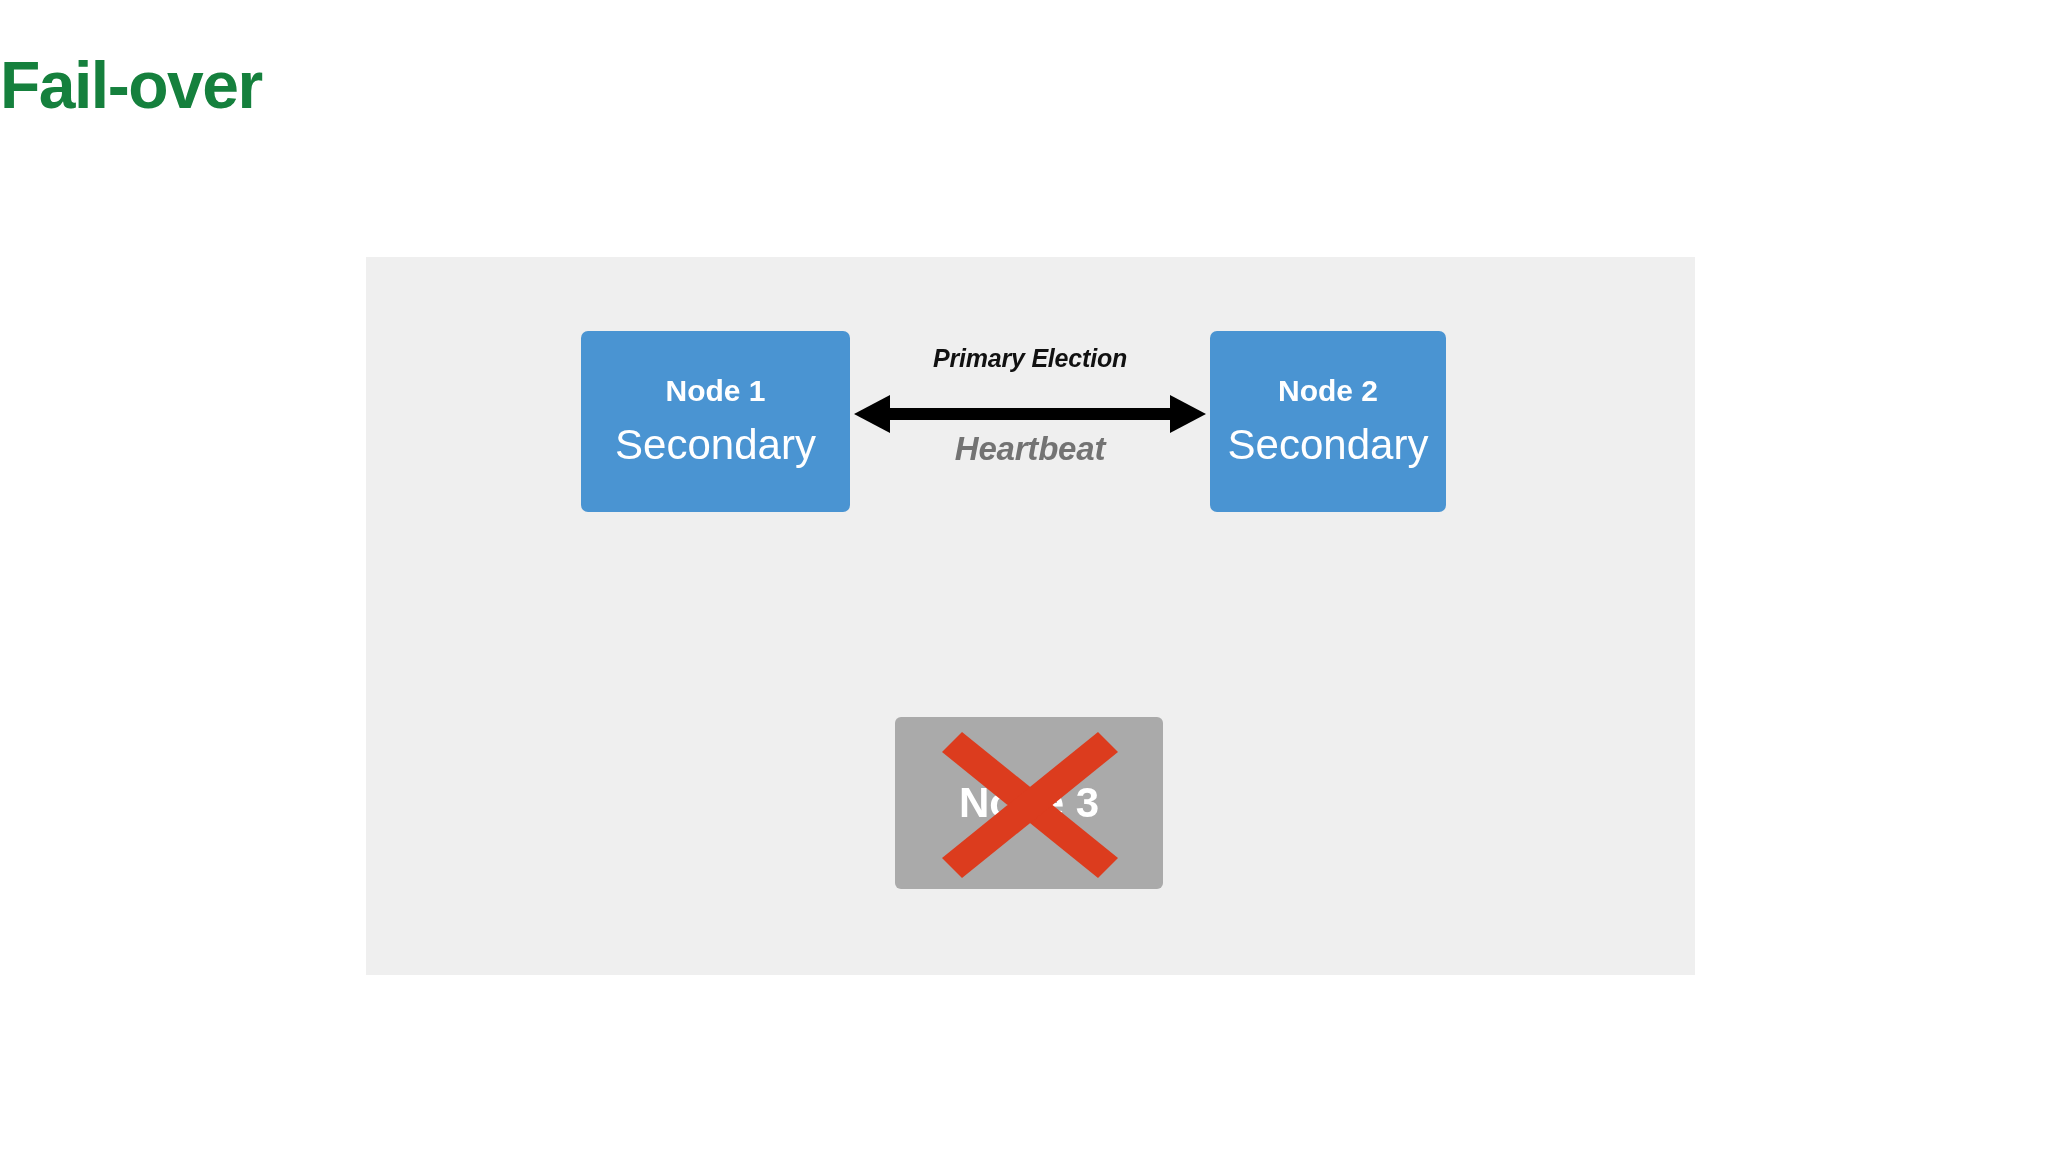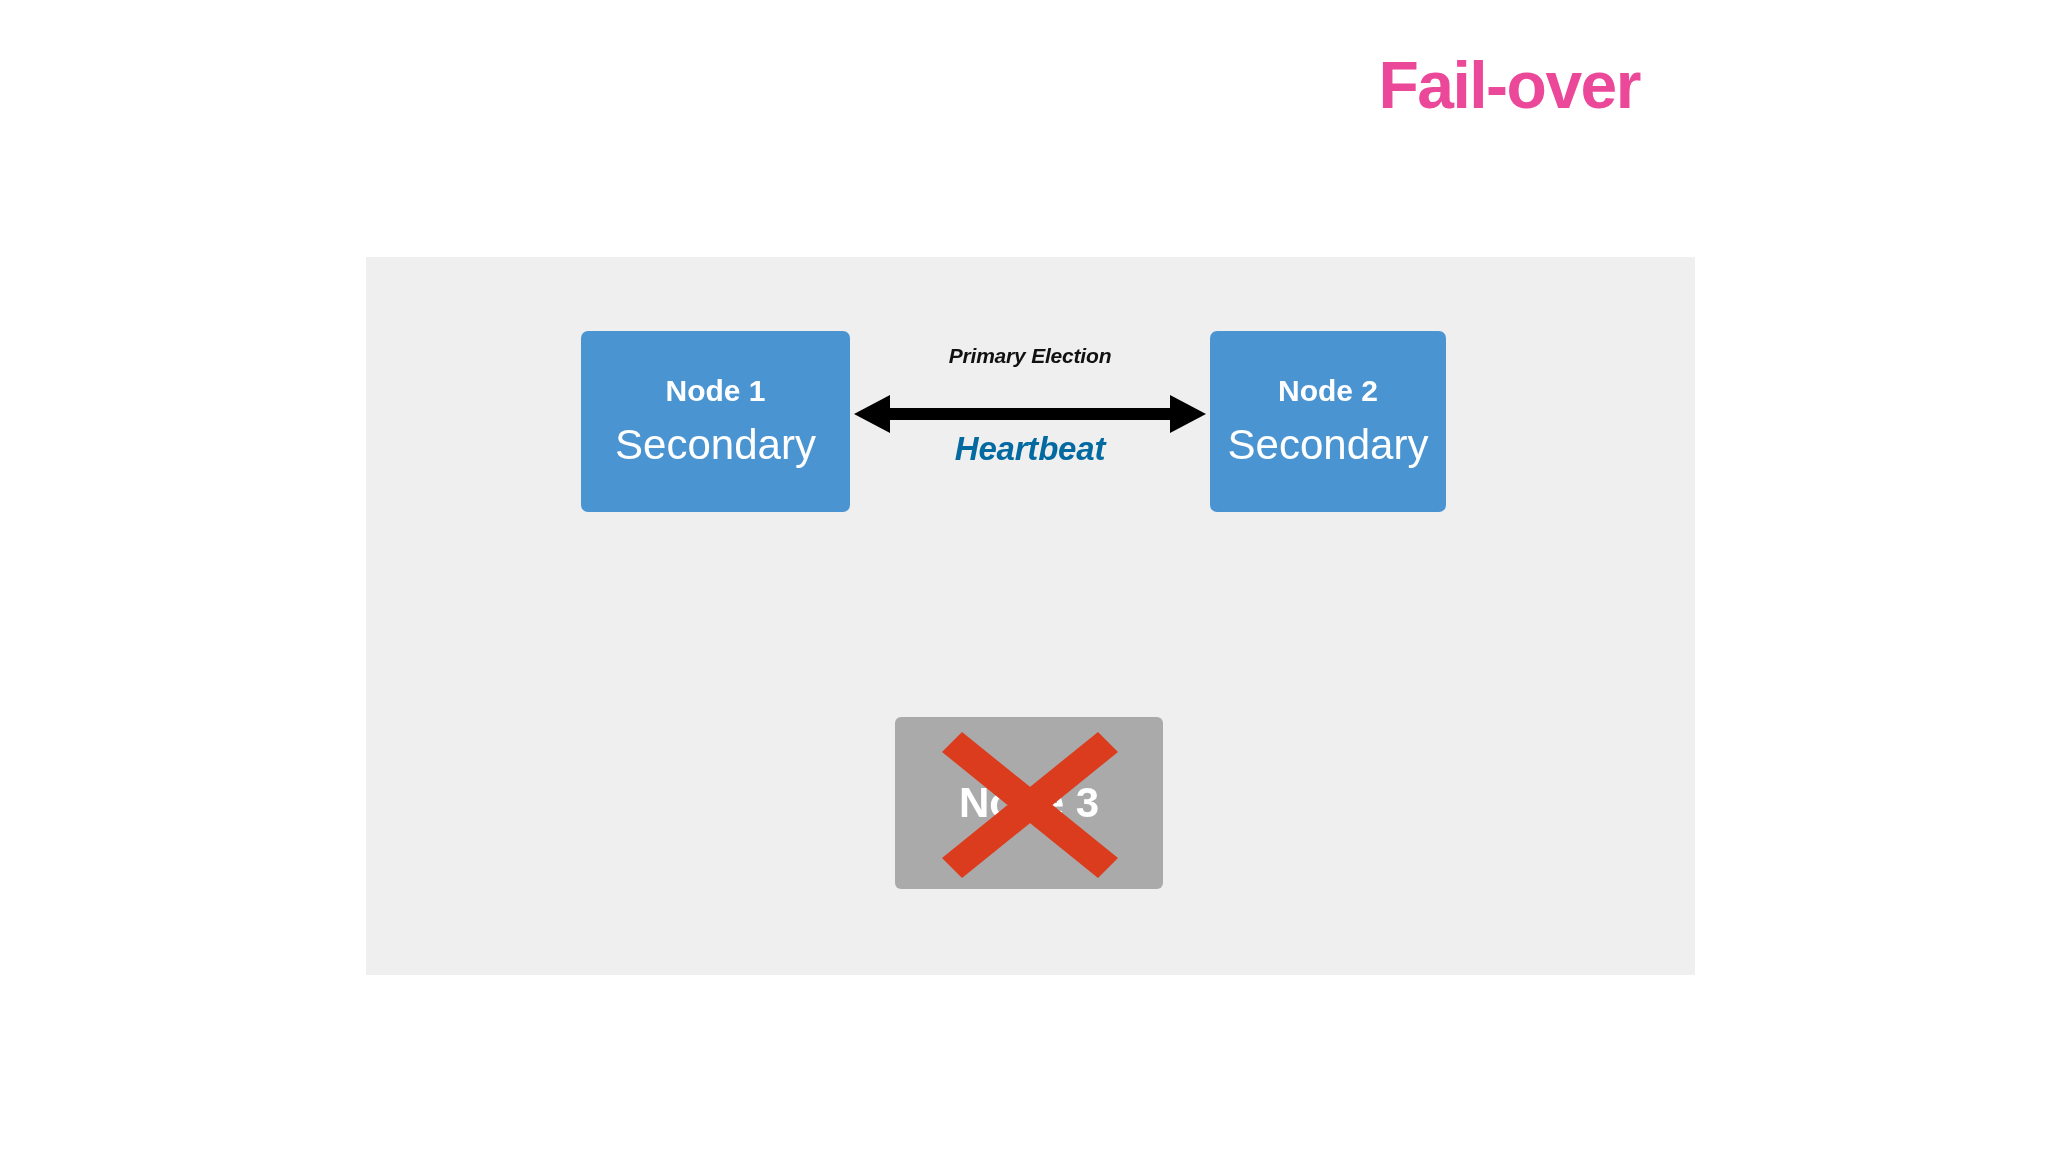--- a/index.html
+++ b/index.html
@@ -15,26 +15,26 @@
     font-family: "Liberation Sans", sans-serif;
     -webkit-font-smoothing: antialiased;
   }
 
   
   #slide-title {
     position: absolute;
     left: 0;
     top: 52px;
     width: 1640px;
-    text-align: right;
+    text-align: left;
     font-family: "Liberation Sans", sans-serif;
     font-size: 66px;
     font-weight: bold;
     letter-spacing: -1.5px;
-    color: #ec4899;
+    color: #15803d;
     line-height: 1;
   }
 
   
   #diagram-panel {
     position: absolute;
     left: 366px;
     top: 257px;
     width: 1329px;
     height: 718px;
@@ -100,36 +100,36 @@
     top: 74px;
     width: 360px;  
     height: 181px;
   }
   #link-label-top {
     position: absolute;
     left: 0;
     top: 13px;
     width: 360px;
     text-align: center;
-    font-size: 21px;
+    font-size: 25px;
     font-style: italic;
     font-weight: bold;
     color: #111111;
     letter-spacing: -0.2px;
   }
   #link-label-bottom {
     position: absolute;
     left: 0;
     top: 99px;
     width: 360px;
     text-align: center;
     font-size: 33px;
     font-style: italic;
     font-weight: bold;
-    color: #0369a1;
+    color: #737373;
     letter-spacing: -0.2px;
   }
   #link-arrow {
     position: absolute;
     left: 0;
     top: 58px;
     width: 360px;
     height: 50px;
   }
 

